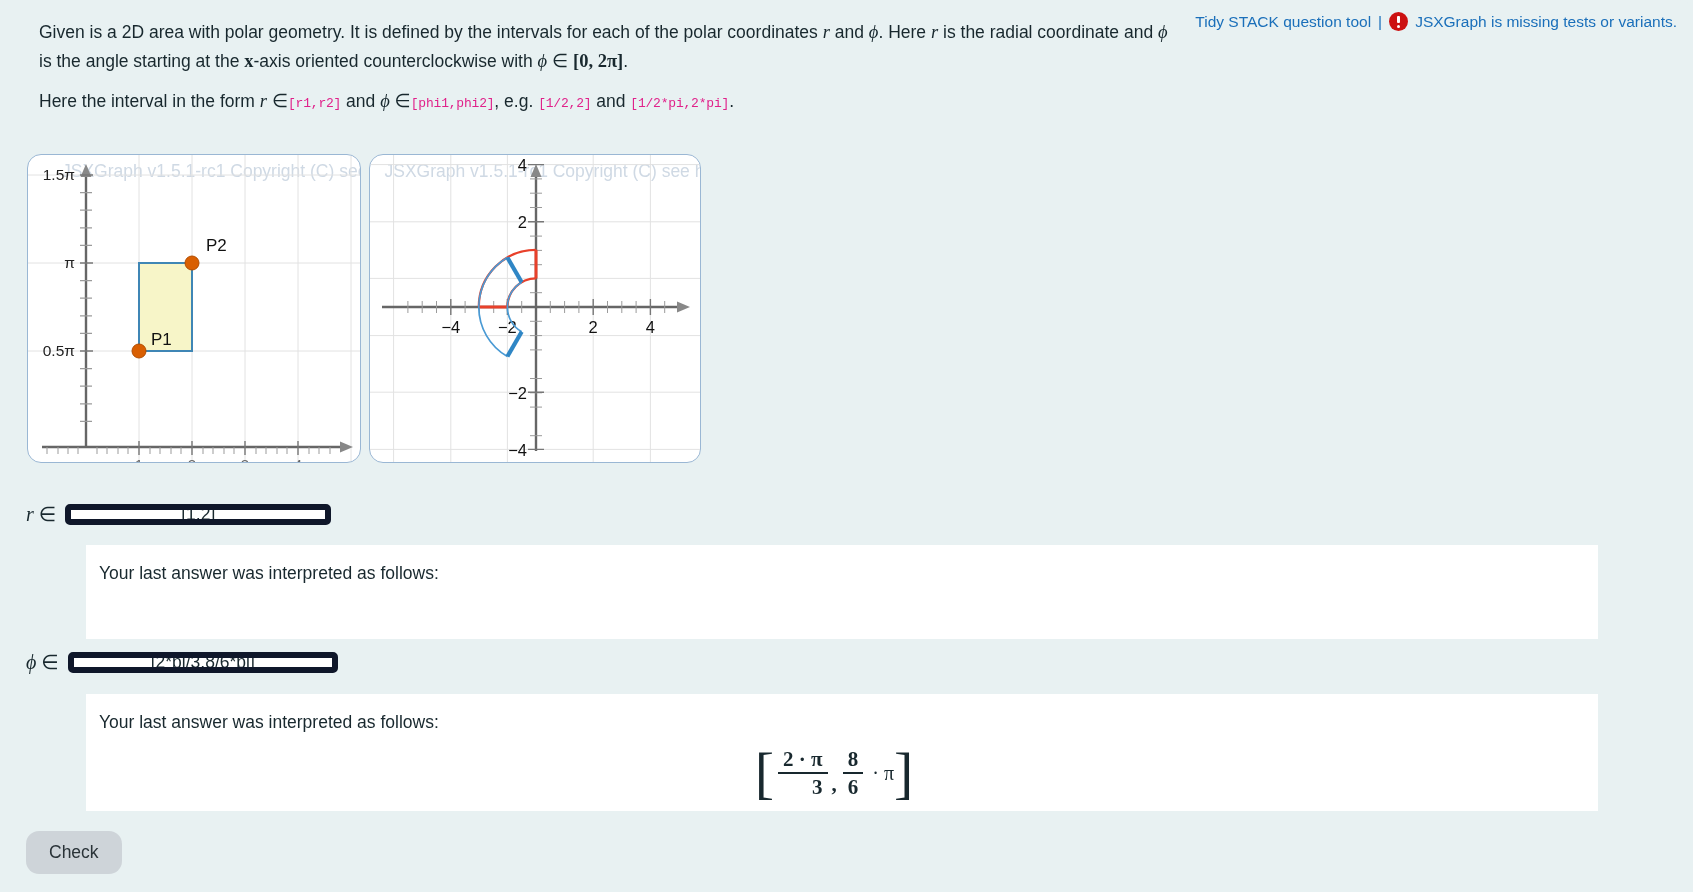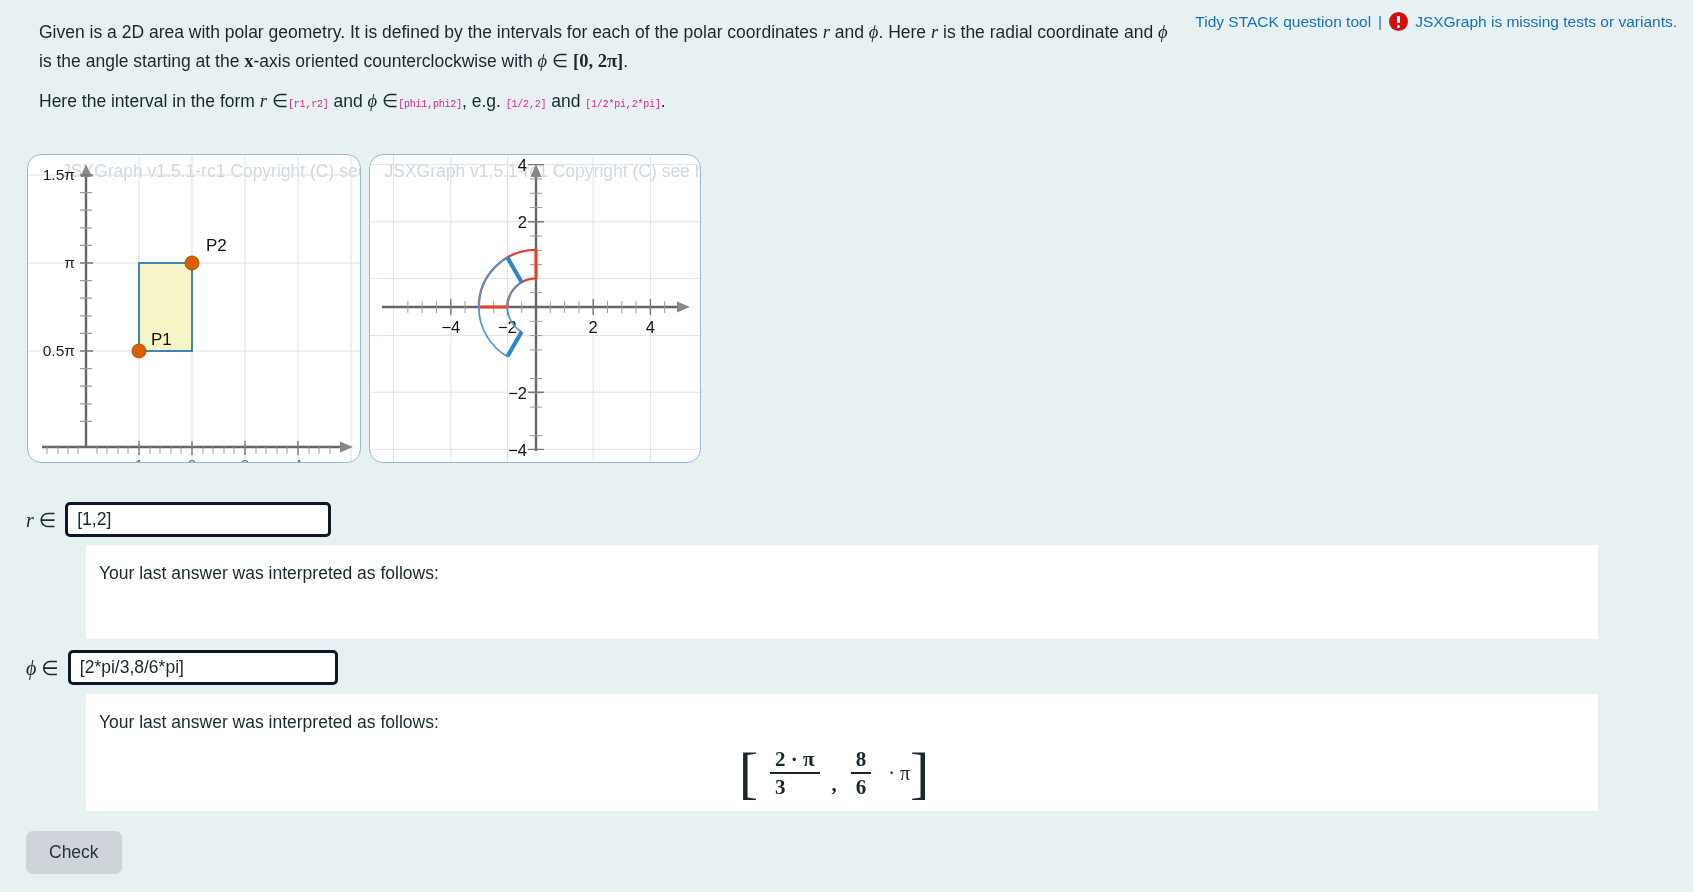--- a/index.html
+++ b/index.html
@@ -89,21 +89,21 @@
     font-family: "Liberation Serif", serif;
     font-size: 18.5px;
   }
   .mathbold {
     font-family: "Liberation Serif", serif;
     font-weight: bold;
     font-size: 18.5px;
   }
   .code {
     font-family: "Liberation Mono", monospace;
-    font-size: 10px;
+    font-size: 13px;
     color: #e0218a;
     letter-spacing: -0.2px;
   }
 
   
   .graphs { position: absolute; left: 27px; top: 154px; }
   .jsxbox {
     position: relative;
     background: #ffffff;
     border: 1px solid #9ab7d4;
@@ -138,26 +138,27 @@
     font-size: 20px;
     color: #18282e;
     white-space: nowrap;
   }
   .ans-row .lbl i { font-style: italic; }
   input.ansbox {
     font-family: "Liberation Sans", sans-serif;
     font-size: 17.5px;
     color: #18282e;
     padding: 4px 9px;
-    border: 3px solid #0f172a;
+    border: 6px solid #0f172a;
     border-radius: 5px;
     background: #fff;
     box-sizing: border-box;
-    height: 35px;
+    height: 21px;
     outline: none;
+    text-align: center;
   }
   input.ansbox.r { width: 266px; }
   input.ansbox.phi { width: 270px; }
 
   
   .feedback {
     position: absolute;
     background: #ffffff;
     box-sizing: border-box;
     padding: 18px 16px 0 0;
@@ -189,22 +190,22 @@
   }
   .brk {
     font-size: 58px;
     line-height: 0.72;
     font-weight: 300;
     font-family: "Liberation Serif", serif;
   }
   .frac {
     display: inline-flex;
     flex-direction: column;
-    align-items: flex-start;
-    margin: 0 12px;
+    align-items: flex-end;
+    margin: 0 4px;
     vertical-align: middle;
   }
   .frac .num {
     padding: 0 5px 1px 5px;
     font-weight: bold;
     font-size: 21px;
     line-height: 1.15;
   }
   .frac .bar {
     width: 100%;
@@ -220,21 +221,21 @@
   .comma { font-size: 21px; font-weight: bold; margin: 0 2px 0 0; align-self: flex-end; padding-bottom: 2px;}
   .dotpi { font-size: 20px; margin-left: 5px; }
 
   
   .check-btn {
     position: absolute;
     left: 26px;
     top: 831px;
     background: #ced4d9;
     border: none;
-    border-radius: 7px;
+    border-radius: 13px;
     padding: 11px 23px;
     font-size: 17.5px;
     font-family: "Liberation Sans", sans-serif;
     color: #2a3338;
     cursor: pointer;
   }
 </style>
 </head>
 <body>
 

